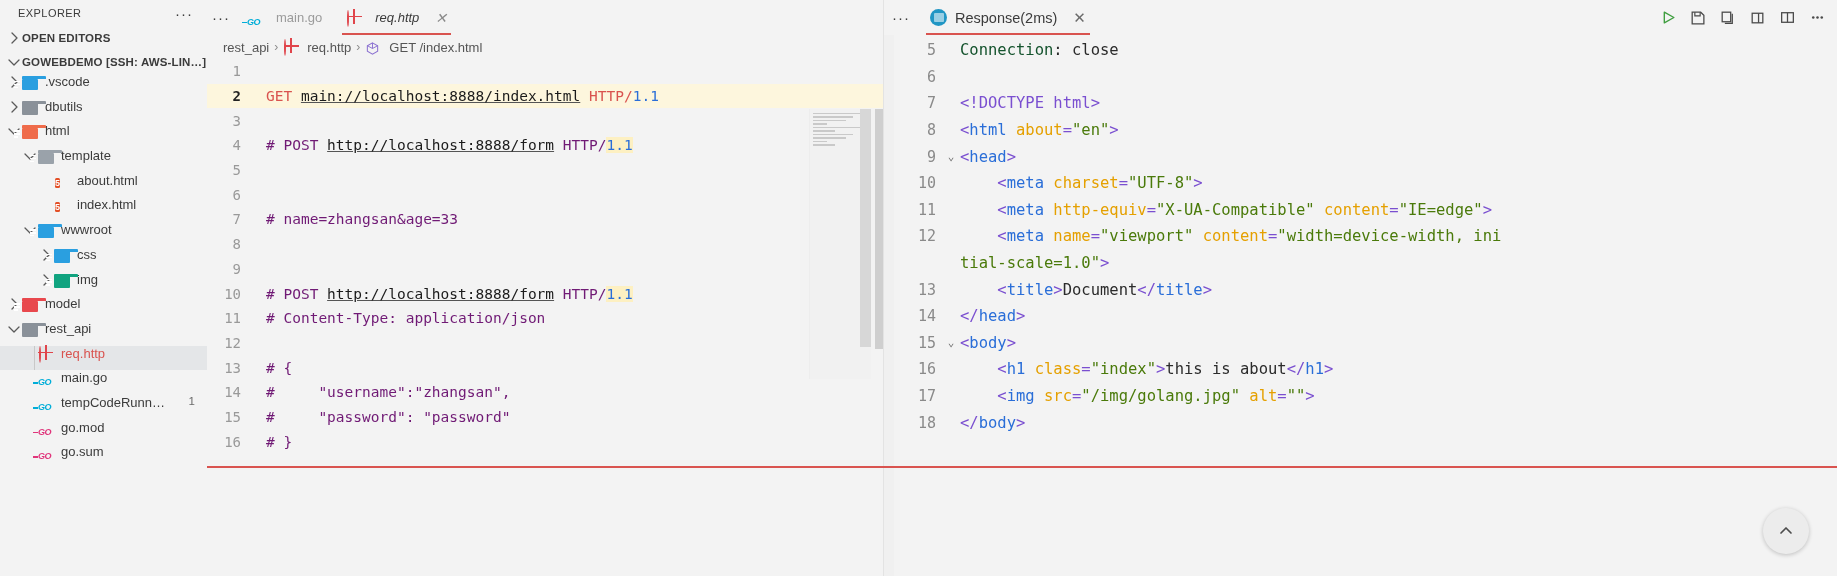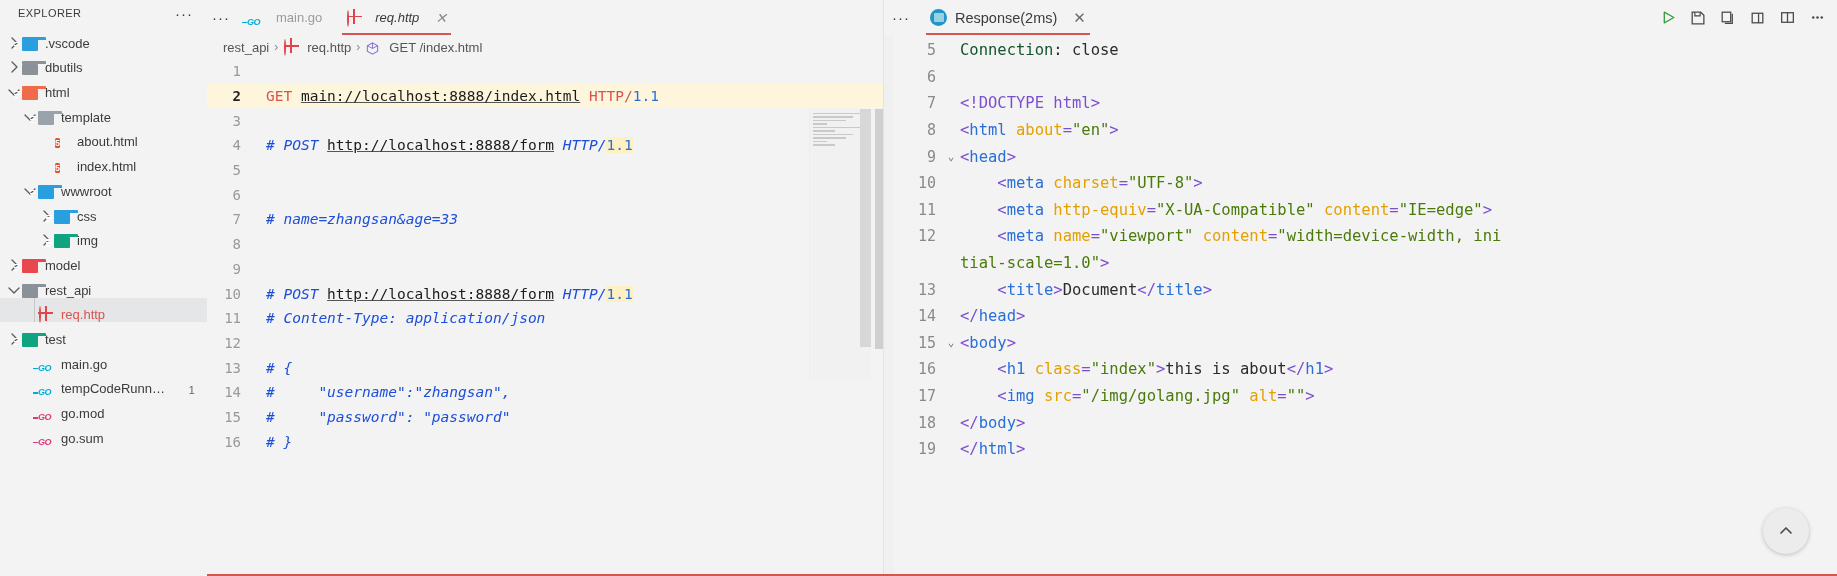--- a/index.html
+++ b/index.html
@@ -3,21 +3,21 @@
 <meta charset="utf-8">
 <style>
   * { box-sizing: border-box; margin: 0; padding: 0; }
   html, body {
     width: 1837px; height: 576px;
     overflow: hidden;
     background: #f3f3f3;
     font-family: "Liberation Sans", sans-serif;
     color: #3b3b3b;
   }
-  .app { display: flex; width: 1837px; height: 576px; position: relative; }
+  .app { display: flex; width: 1837px; height: 468px; position: relative; }
 
   
   .sidebar {
     width: 207px; height: 576px;
     background: #f3f3f3;
     flex: 0 0 207px;
     position: relative;
     overflow: hidden;
   }
   .sb-header {
@@ -34,21 +34,21 @@
     padding-left: 6px; letter-spacing: .15px;
   }
   .chev {
     width: 16px; height: 16px; flex: 0 0 16px;
     display: inline-flex; align-items: center; justify-content: center;
     color: #5a5a5a;
   }
   .chev svg { display:block; }
   .tree { font-size: 13px; }
   .trow {
-    height: 24.7px; display: flex; align-items: flex-end;
+    height: 24.7px; display: flex; align-items: flex-start;
     white-space: nowrap; color: #3b3b3b;
     position: relative; font-size: 13px;
   }
   .trow.sel { background: #e4e6e8; }
   .trow.sel .tlabel { color: #d9534f; }
   .trow .guide {
     position: absolute; top: 0; bottom: 0; width: 1px; background: #c8c8c8;
   }
   .ticon { width: 17px; height: 16px; flex: 0 0 17px; margin-right: 6px; position: relative; display:inline-block; }
   .tlabel { overflow: hidden; text-overflow: ellipsis; }
@@ -110,21 +110,21 @@
     font-family: "DejaVu Sans Mono", monospace; font-size: 14.5px;
     white-space: pre;
   }
   .ln {
     width: 56px; flex: 0 0 56px; text-align: right; padding-right: 22px;
     color: #999; font-family: "DejaVu Sans Mono", monospace; font-size: 14px;
   }
   .ln.cur { color: #222; font-weight: bold; }
   .ctext { padding-left: 3px; }
   .hl-line { background: #fdf6dd; }
-  .cm { color: #1d4ed8; font-style: italic; }
+  .cm { color: #701a75; }
   .kw-get { color: #d9534f; }
   .url { color: #1b1b1b; text-decoration: underline; text-decoration-color: #555; }
   .proto { color: #d9534f; }
   .ver { color: #2a6ed8; }
   .plain { color: #2b2b2b; }
   .hl-tok { background: #fdf0c2; }
 
   
   .minimap {
     position: absolute; right: 12px; top: 50px; width: 62px; height: 270px;
@@ -213,20 +213,38 @@
 </head>
 <body>
 
 <div class="app">
 
   <div class="sidebar">
     <div class="sb-header">
       <span>EXPLORER</span>
       <span class="dots">···</span>
     </div>
+    <div id="sidebar-sections">
+        <div class="sec-row">
+          <span class="chev">
+            <svg width="16" height="16" viewBox="0 0 16 16">
+              <path d="M6 3 L11 8 L6 13" fill="none" stroke="#5a5a5a" stroke-width="1.3" stroke-linecap="round" stroke-linejoin="round"></path>
+            </svg>
+          </span>
+          <span>OPEN EDITORS</span>
+        </div>
+        <div class="sec-row">
+          <span class="chev">
+            <svg width="16" height="16" viewBox="0 0 16 16">
+              <path d="M3 6 L8 11 L13 6" fill="none" stroke="#5a5a5a" stroke-width="1.3" stroke-linecap="round" stroke-linejoin="round"></path>
+            </svg>
+          </span>
+          <span>GOWEBDEMO [SSH: AWS-LIN…]</span>
+        </div>
+      </div>
     <div class="tree" id="sidebar-tree">
         <div class="trow">
           <span style="display:inline-block;width:6px;flex:0 0 6px"></span>
           <span class="chev">
             <svg width="16" height="16" viewBox="0 0 16 16">
               <path d="M6 3 L11 8 L6 13" fill="none" stroke="#5a5a5a" stroke-width="1.3" stroke-linecap="round" stroke-linejoin="round"></path>
             </svg>
           </span>
           <span class="ticon"><span class="fico"><span class="tab" style="background:#2a9fe0"></span><span class="body" style="background:#2a9fe0"></span><span class="lines">
                 <i></i>
@@ -350,34 +368,20 @@
           </span>
           <span class="ticon"><span class="fico"><span class="tab" style="background:#8a9199"></span><span class="body" style="background:#8a9199"></span></span></span>
           <span class="tlabel">rest_api</span>
         </div>
         <div class="trow sel">
           <span class="guide" style="left:34px"></span>
           <span style="display:inline-block;width:22px;flex:0 0 22px"></span>
           <span class="chev"></span>
           <span class="ticon"><span class="globe"></span></span>
           <span class="tlabel">req.http</span>
-        </div>
-        <div class="trow">
-          <span style="display:inline-block;width:6px;flex:0 0 6px"></span>
-          <span class="chev">
-            <svg width="16" height="16" viewBox="0 0 16 16">
-              <path d="M6 3 L11 8 L6 13" fill="none" stroke="#5a5a5a" stroke-width="1.3" stroke-linecap="round" stroke-linejoin="round"></path>
-            </svg>
-          </span>
-          <span class="ticon"><span class="fico"><span class="tab" style="background:#10a37f"></span><span class="body" style="background:#10a37f"></span><span class="lines">
-                <i></i>
-                <i></i>
-                <i style="width:70%"></i>
-              </span></span></span>
-          <span class="tlabel">test</span>
         </div>
         <div class="trow">
           <span style="display:inline-block;width:22px;flex:0 0 22px"></span>
           <span class="chev"></span>
           <span class="ticon"><span class="goico" style="color:#00add8"><span style="position:absolute;left:-5px;top:5px;width:5px;height:1.6px;background:#00add8;display:block"></span>GO</span></span>
           <span class="tlabel">main.go</span>
         </div>
         <div class="trow">
           <span style="display:inline-block;width:22px;flex:0 0 22px"></span>
           <span class="chev"></span>
@@ -531,21 +535,20 @@
           <div class="rline"><span class="rln">10</span><span class="rfold"></span><span class="rtext"><span class="t-brack">    &lt;</span><span class="t-tag">meta </span><span class="t-attr">charset</span><span class="t-brack">=</span><span class="t-str">"UTF-8"</span><span class="t-brack">&gt;</span></span></div>
           <div class="rline"><span class="rln">11</span><span class="rfold"></span><span class="rtext"><span class="t-brack">    &lt;</span><span class="t-tag">meta </span><span class="t-attr">http-equiv</span><span class="t-brack">=</span><span class="t-str">"X-UA-Compatible" </span><span class="t-attr">content</span><span class="t-brack">=</span><span class="t-str">"IE=edge"</span><span class="t-brack">&gt;</span></span></div>
           <div class="rline"><span class="rln">12</span><span class="rfold"></span><span class="rtext"><span class="t-brack">    &lt;</span><span class="t-tag">meta </span><span class="t-attr">name</span><span class="t-brack">=</span><span class="t-str">"viewport" </span><span class="t-attr">content</span><span class="t-brack">=</span><span class="t-str">"width=device-width, ini</span></span></div>
           <div class="rline"><span class="rln"></span><span class="rfold"></span><span class="rtext"><span class="t-str">tial-scale=1.0"</span><span class="t-brack">&gt;</span></span></div>
           <div class="rline"><span class="rln">13</span><span class="rfold"></span><span class="rtext"><span class="t-brack">    &lt;</span><span class="t-tag">title</span><span class="t-brack">&gt;</span><span class="t-text">Document</span><span class="t-brack">&lt;/</span><span class="t-tag">title</span><span class="t-brack">&gt;</span></span></div>
           <div class="rline"><span class="rln">14</span><span class="rfold"></span><span class="rtext"><span class="t-brack">&lt;/</span><span class="t-tag">head</span><span class="t-brack">&gt;</span></span></div>
           <div class="rline"><span class="rln">15</span><span class="rfold">⌄</span><span class="rtext"><span class="t-brack">&lt;</span><span class="t-tag">body</span><span class="t-brack">&gt;</span></span></div>
           <div class="rline"><span class="rln">16</span><span class="rfold"></span><span class="rtext"><span class="t-brack">    &lt;</span><span class="t-tag">h1 </span><span class="t-attr">class</span><span class="t-brack">=</span><span class="t-str">"index"</span><span class="t-brack">&gt;</span><span class="t-text">this is about</span><span class="t-brack">&lt;/</span><span class="t-tag">h1</span><span class="t-brack">&gt;</span></span></div>
           <div class="rline"><span class="rln">17</span><span class="rfold"></span><span class="rtext"><span class="t-brack">    &lt;</span><span class="t-tag">img </span><span class="t-attr">src</span><span class="t-brack">=</span><span class="t-str">"/img/golang.jpg" </span><span class="t-attr">alt</span><span class="t-brack">=</span><span class="t-str">""</span><span class="t-brack">&gt;</span></span></div>
           <div class="rline"><span class="rln">18</span><span class="rfold"></span><span class="rtext"><span class="t-brack">&lt;/</span><span class="t-tag">body</span><span class="t-brack">&gt;</span></span></div>
-          <div class="rline"><span class="rln">19</span><span class="rfold"></span><span class="rtext"><span class="t-brack">&lt;/</span><span class="t-tag">html</span><span class="t-brack">&gt;</span></span></div>
         </div>
       <div class="fab">
         <svg width="20" height="20" viewBox="0 0 20 20" aria-hidden="true">
           <path d="M5 12 L10 7 L15 12" fill="none" stroke="#4c4c4c" stroke-width="1.7" stroke-linecap="round" stroke-linejoin="round"></path>
         </svg>
       </div>
     </div>
   </div>
 
   <div class="statusline"></div>

